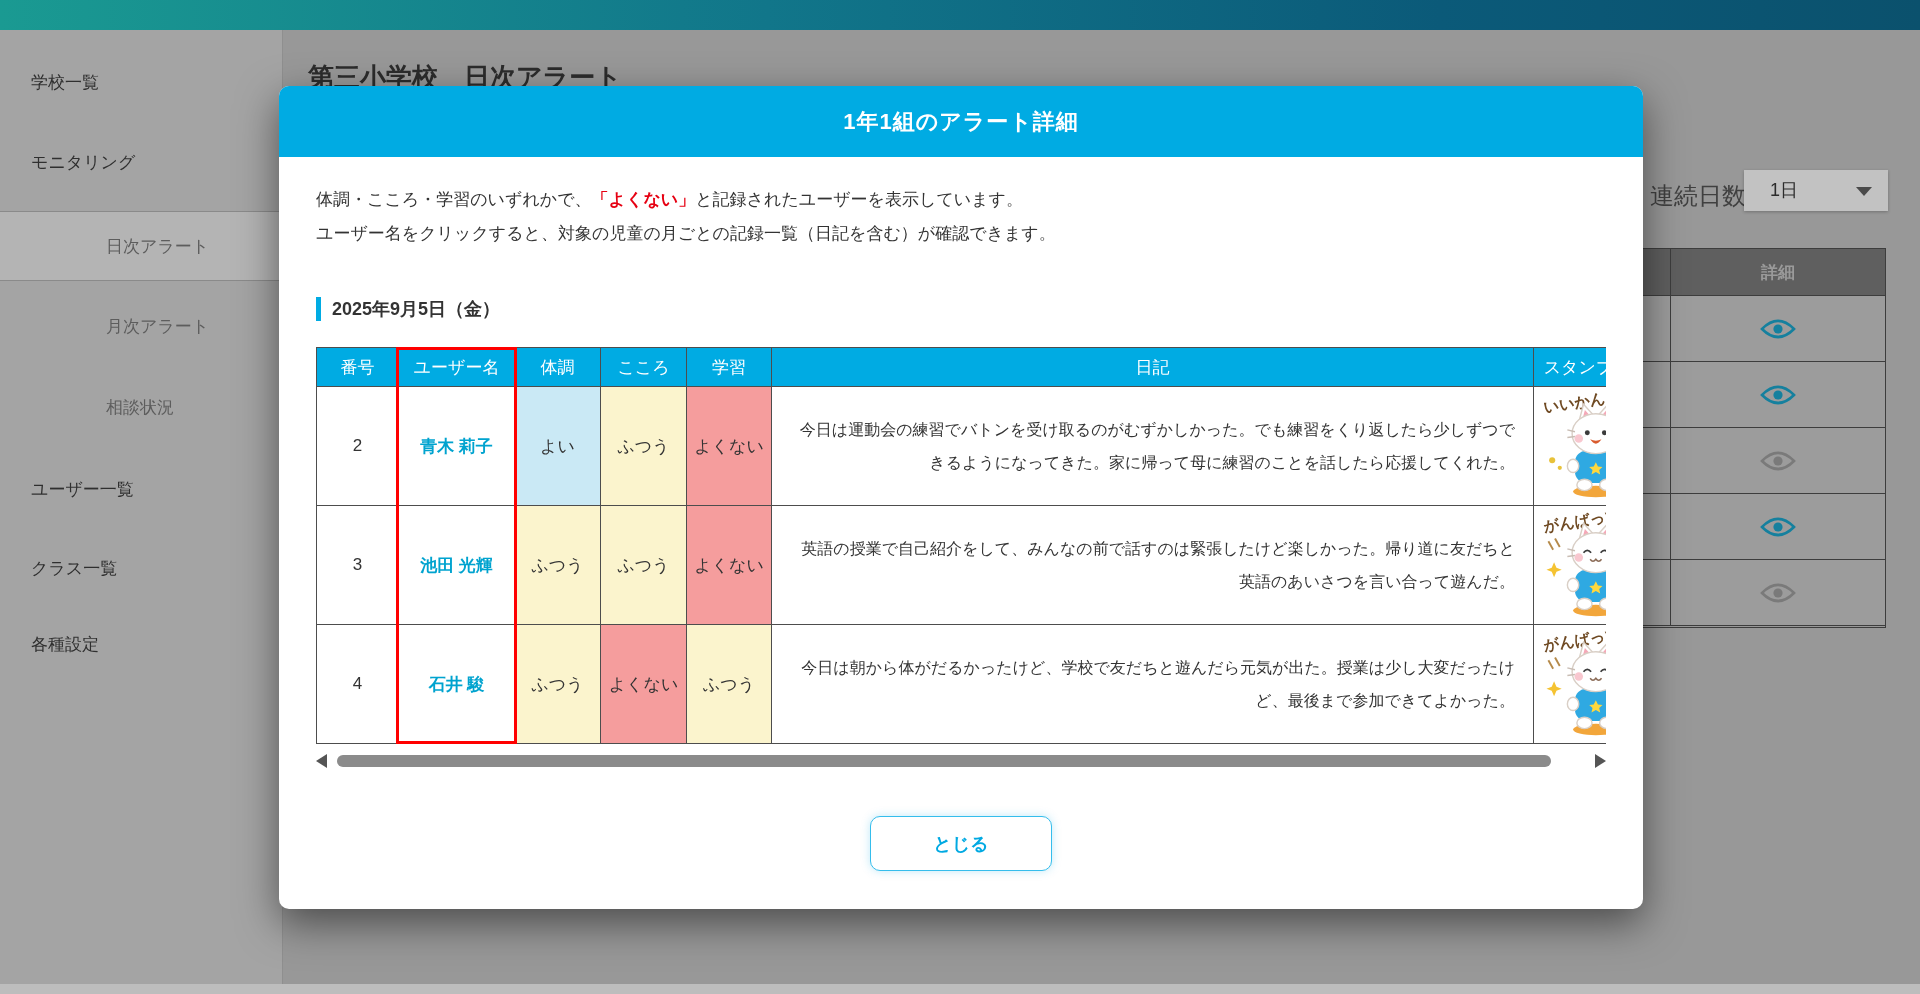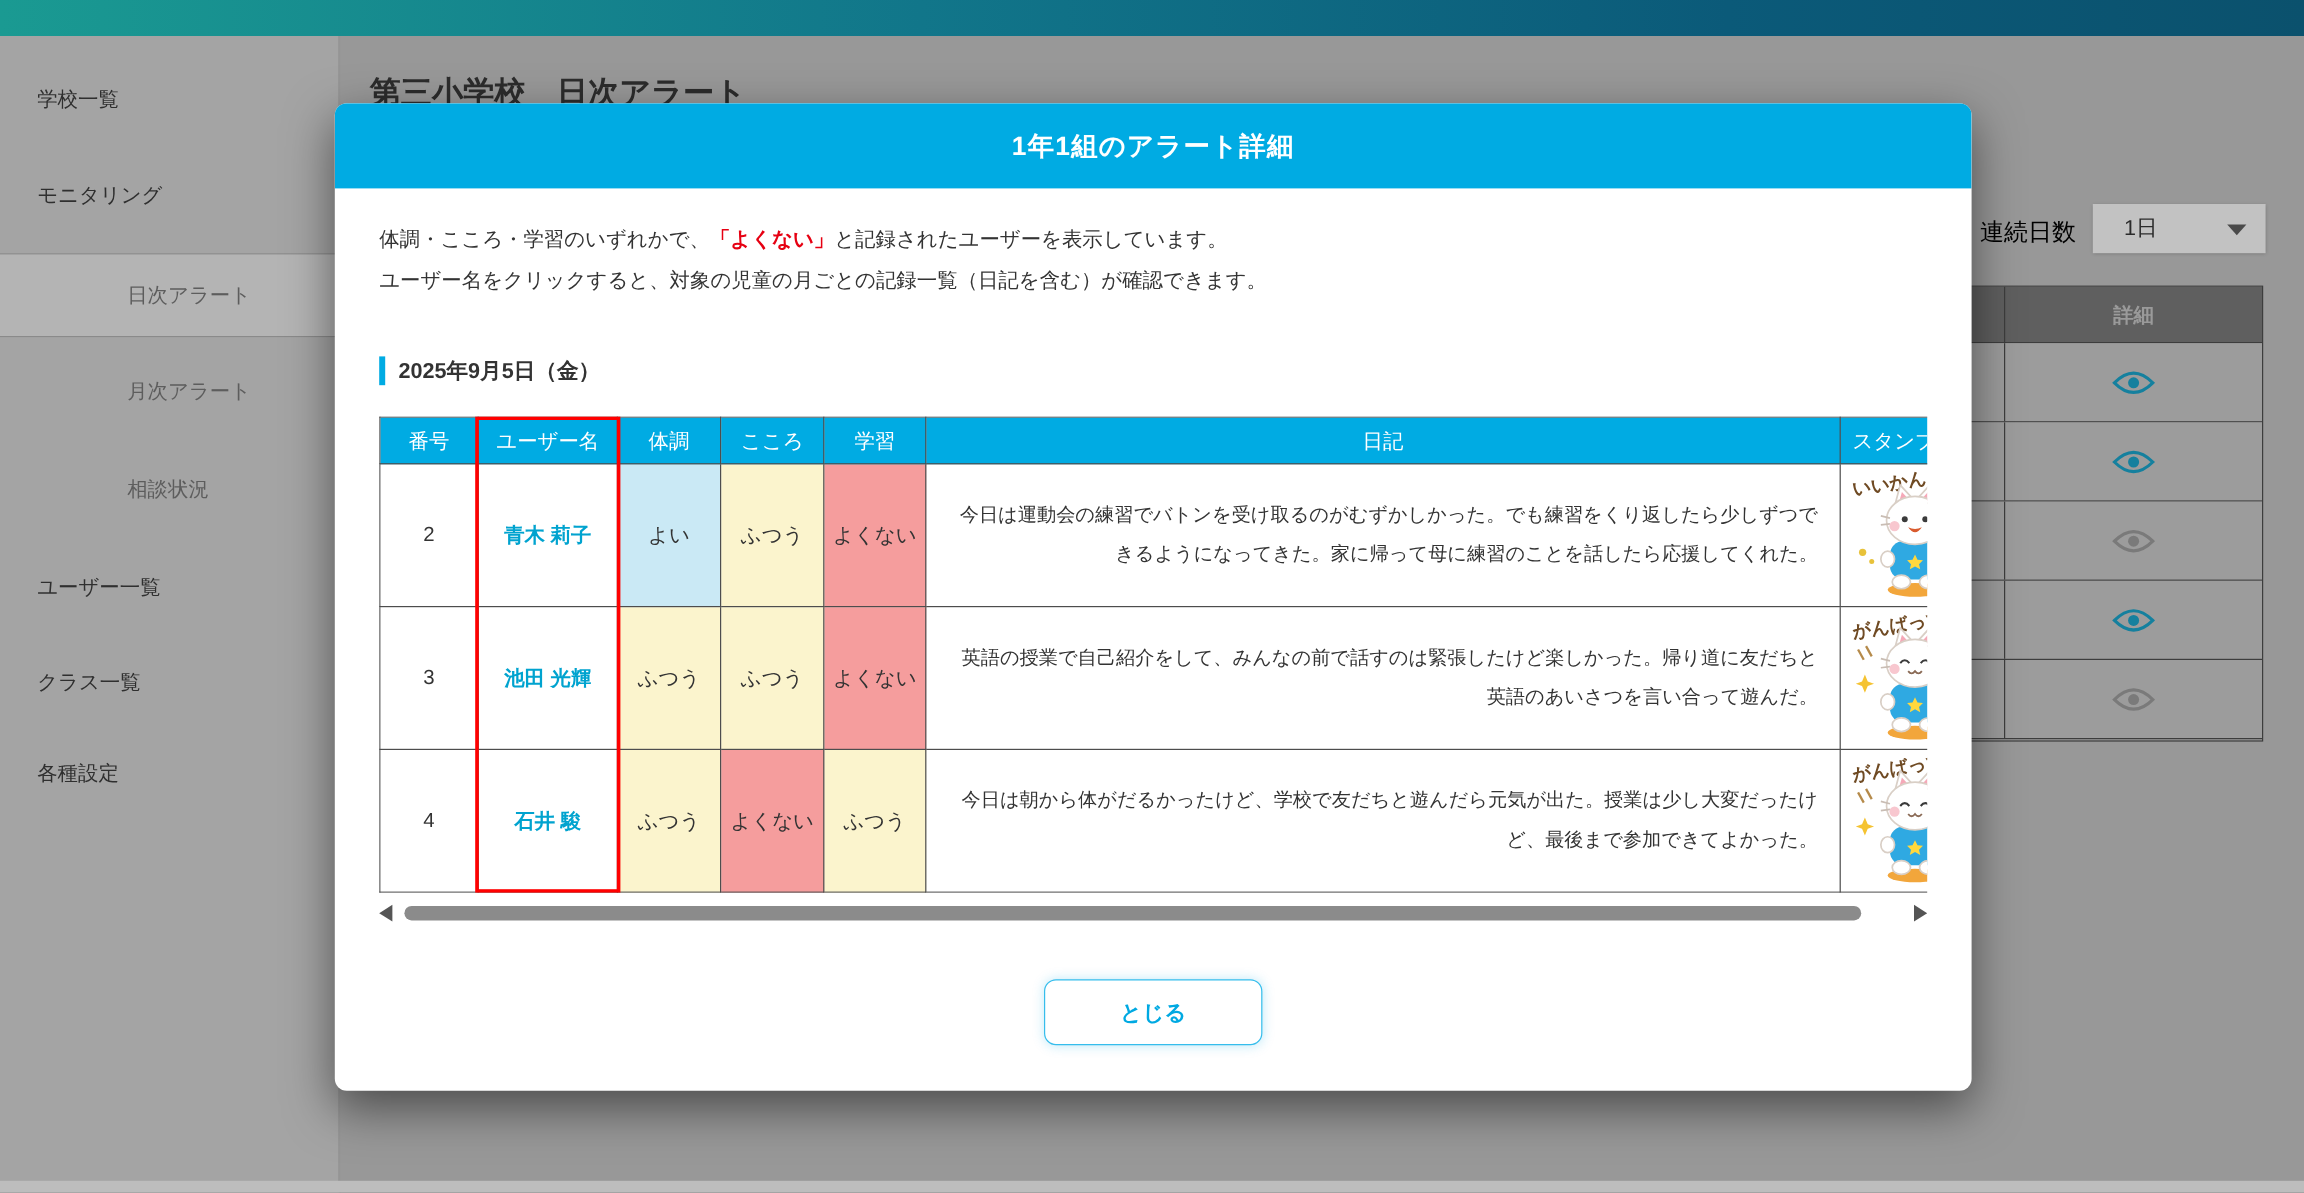--- a/index.html
+++ b/index.html
@@ -8,25 +8,25 @@
 
   
   .topbar{position:absolute;left:0;top:0;width:1920px;height:30px;
     background:linear-gradient(90deg,#1a9a92 0%,#11768a 40%,#0b5a79 75%,#0b516d 100%);}
   .sidebar{position:absolute;left:0;top:30px;width:283px;height:964px;background:#a4a4a4;border-right:1px solid #8f8f8f;text-decoration:underline;}
   .side-item{position:absolute;left:0;width:283px;height:56px;line-height:56px;font-size:17px;color:#2f2f2f;padding-left:31px;cursor:pointer;}
   .side-item.sub{padding-left:106px;color:#5d5d5d;}
   .side-item.active{height:70px;line-height:70px;background:#b4b4b4;border-top:1px solid #8a8a8a;border-bottom:1px solid #8a8a8a;}
   .bg-content{position:absolute;left:284px;top:30px;width:1636px;height:964px;background:#989898;}
   .bg-title{position:absolute;left:24px;top:30px;font-size:26px;font-weight:bold;color:#2c2c2c;}
-  .streak-label{position:absolute;left:1366px;top:150px;font-size:20px;color:#000000;}
+  .streak-label{position:absolute;left:1366px;top:150px;font-size:24px;color:#404040;}
   .streak-select{position:absolute;left:1460px;top:140px;width:144px;height:41px;background:#c2c2c2;border-radius:0;
     box-shadow:0 1px 3px rgba(0,0,0,.25);font-size:18px;color:#2b2b2b;line-height:41px;padding-left:26px;cursor:pointer;}
   .caret-down{position:absolute;right:16px;top:17px;width:0;height:0;border-left:8px solid transparent;border-right:8px solid transparent;border-top:9px solid #4a4a4a;}
-  .bg-table{position:absolute;left:1116px;top:208px;width:486px;height:380px;border:1px solid #3d3d3d;}
+  .bg-table{position:absolute;left:1116px;top:218px;width:486px;height:380px;border:1px solid #3d3d3d;}
   .bg-thead{position:absolute;left:0;top:0;width:100%;height:47px;background:#5f5f5f;border-bottom:1px solid #3d3d3d;}
   .bg-thead .dcol{position:absolute;left:269px;top:0;width:215px;height:47px;line-height:47px;text-align:center;color:#9a9a9a;font-weight:bold;font-size:17px;border-left:1px solid #3d3d3d;}
   .bg-row{position:absolute;left:0;width:100%;height:66px;background:#9c9c9c;border-bottom:1px solid #3d3d3d;}
   .bg-row .dcell{position:absolute;left:269px;top:0;width:215px;height:100%;border-left:1px solid #3d3d3d;display:flex;align-items:center;justify-content:center;}
   .eye-btn{width:36px;height:24px;cursor:pointer;}
   .dcell[data-state="active"]{color:#15809e;}
   .dcell[data-state="inactive"]{color:#7a7a7a;}
   .bottom-strip{position:absolute;left:0;top:984px;width:1920px;height:10px;background:#bdbdbd;}
 
   

